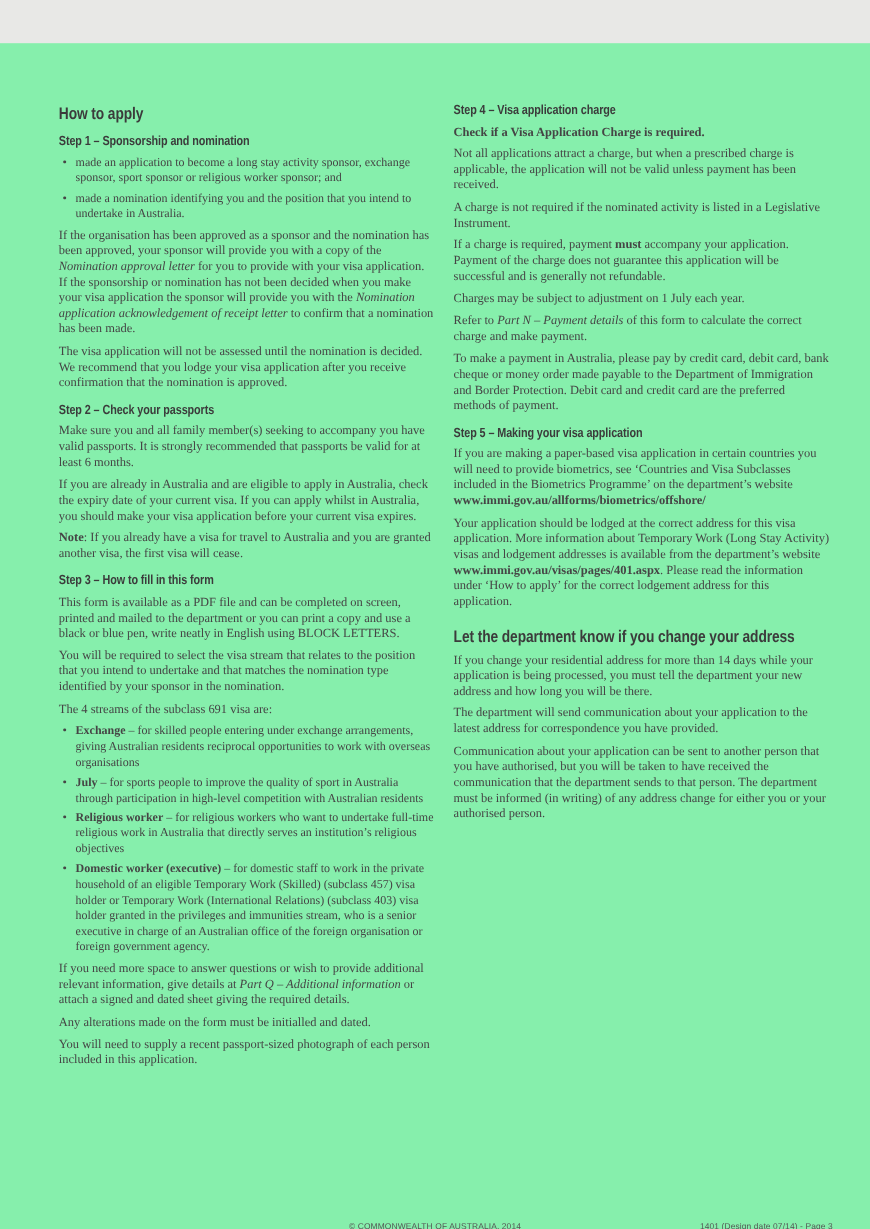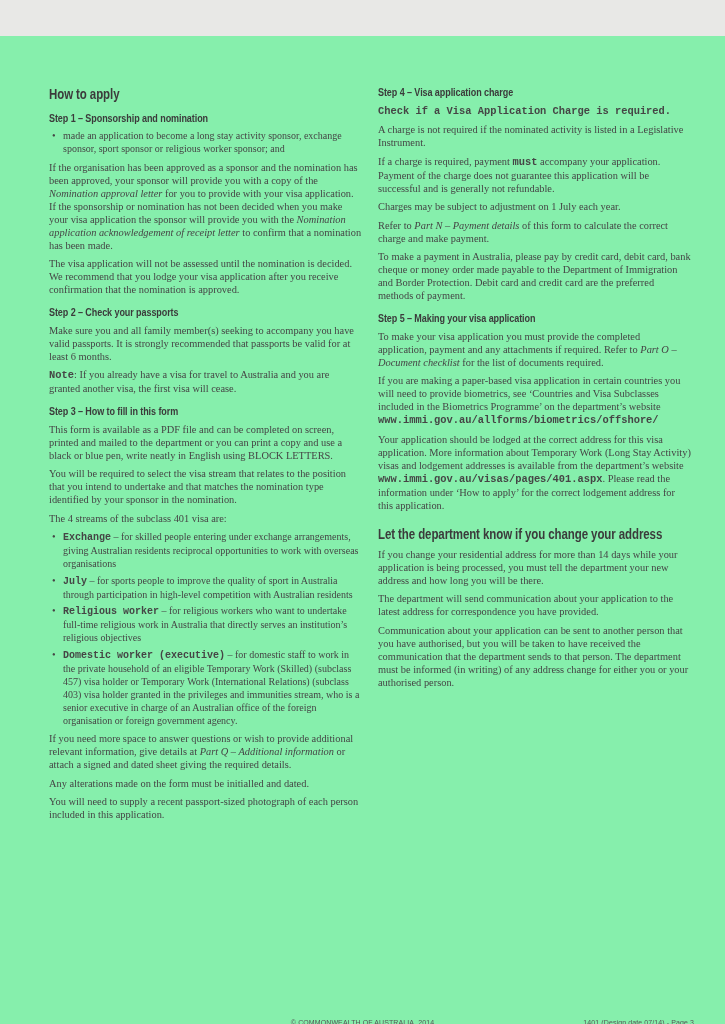--- a/index.html
+++ b/index.html
@@ -67,21 +67,21 @@
     line-height: 13px;
   }
   .bullets li::before {
     content: "\2022";
     position: absolute;
     left: -11px;
     top: 0;
     font-size: 10.4px;
     color: #454545;
   }
-  .seg-b  { font-weight: bold; font-family: Liberation Mono, monospace; }
+  .seg-b  { font-weight: bold; }
   .seg-i  { font-style: italic; }
 
   .footer-copyright {
     position: absolute;
     top: 983px;
     left: 0;
     width: 725px;
     text-align: center;
     font-family: "Liberation Sans", "DejaVu Sans", sans-serif;
     font-size: 7px;
@@ -100,50 +100,52 @@
 </style>
 </head>
 <body>
 
 <div class="page">
   <div class="col col-left">
       <div class="h1">How to apply</div>
       <div class="h2">Step 1 – Sponsorship and nomination</div>
       <ul class="bullets">
         <li><span>made an application to become a long stay activity sponsor, exchange sponsor, sport sponsor or religious worker sponsor; and</span></li>
+        <li><span>made a nomination identifying you and the position that you intend to undertake in Australia.</span></li>
       </ul>
       <p class="para"><span>If the organisation has been approved as a sponsor and the nomination has been approved, your sponsor will provide you with a copy of the </span><span class="seg-i">Nomination approval letter</span><span> for you to provide with your visa application. If the sponsorship or nomination has not been decided when you make your visa application the sponsor will provide you with the </span><span class="seg-i">Nomination application acknowledgement of receipt letter</span><span> to confirm that a nomination has been made.</span></p>
       <p class="para"><span>The visa application will not be assessed until the nomination is decided. We recommend that you lodge your visa application after you receive confirmation that the nomination is approved.</span></p>
       <div class="h2">Step 2 – Check your passports</div>
       <p class="para"><span>Make sure you and all family member(s) seeking to accompany you have valid passports. It is strongly recommended that passports be valid for at least 6 months.</span></p>
+      <p class="para"><span>If you are already in Australia and are eligible to apply in Australia, check the expiry date of your current visa. If you can apply whilst in Australia, you should make your visa application before your current visa expires.</span></p>
       <p class="para"><span class="seg-b">Note</span><span>: If you already have a visa for travel to Australia and you are granted another visa, the first visa will cease.</span></p>
       <div class="h2">Step 3 – How to fill in this form</div>
       <p class="para"><span>This form is available as a PDF file and can be completed on screen, printed and mailed to the department or you can print a copy and use a black or blue pen, write neatly in English using BLOCK LETTERS.</span></p>
       <p class="para"><span>You will be required to select the visa stream that relates to the position that you intend to undertake and that matches the nomination type identified by your sponsor in the nomination.</span></p>
-      <p class="para"><span>The 4 streams of the subclass 401 visa are:</span></p>
+      <p class="para"><span>The 4 streams of the subclass 691 visa are:</span></p>
       <ul class="bullets">
         <li><span class="seg-b">Exchange</span><span> – for skilled people entering under exchange arrangements, giving Australian residents reciprocal opportunities to work with overseas organisations</span></li>
         <li><span class="seg-b">July</span><span> – for sports people to improve the quality of sport in Australia through participation in high-level competition with Australian residents</span></li>
         <li><span class="seg-b">Religious worker</span><span> – for religious workers who want to undertake full-time religious work in Australia that directly serves an institution’s religious objectives</span></li>
         <li><span class="seg-b">Domestic worker (executive)</span><span> – for domestic staff to work in the private household of an eligible Temporary Work (Skilled) (subclass 457) visa holder or Temporary Work (International Relations) (subclass 403) visa holder granted in the privileges and immunities stream, who is a senior executive in charge of an Australian office of the foreign organisation or foreign government agency.</span></li>
       </ul>
       <p class="para"><span>If you need more space to answer questions or wish to provide additional relevant information, give details at </span><span class="seg-i">Part Q – Additional information</span><span> or attach a signed and dated sheet giving the required details.</span></p>
       <p class="para"><span>Any alterations made on the form must be initialled and dated.</span></p>
       <p class="para"><span>You will need to supply a recent passport-sized photograph of each person included in this application.</span></p>
     </div>
   <div class="col col-right">
       <div class="h2">Step 4 – Visa application charge</div>
       <p class="para"><span class="seg-b">Check if a Visa Application Charge is required.</span></p>
+      <p class="para"><span>Not all applications attract a charge, but when a prescribed charge is applicable, the application will not be valid unless payment has been received.</span></p>
       <p class="para"><span>A charge is not required if the nominated activity is listed in a Legislative Instrument.</span></p>
       <p class="para"><span>If a charge is required, payment </span><span class="seg-b">must</span><span> accompany your application. Payment of the charge does not guarantee this application will be successful and is generally not refundable.</span></p>
       <p class="para"><span>Charges may be subject to adjustment on 1 July each year.</span></p>
       <p class="para"><span>Refer to </span><span class="seg-i">Part N – Payment details</span><span> of this form to calculate the correct charge and make payment.</span></p>
       <p class="para"><span>To make a payment in Australia, please pay by credit card, debit card, bank cheque or money order made payable to the Department of Immigration and Border Protection. Debit card and credit card are the preferred methods of payment.</span></p>
       <div class="h2">Step 5 – Making your visa application</div>
-      <p class="para"><span>To make your visa application you must provide the completed application, payment and any attachments if required. Refer to </span><span class="seg-i">Part O – Document checklist</span><span> for the list of documents required.</span></p>
       <p class="para"><span>If you are making a paper-based visa application in certain countries you will need to provide biometrics, see ‘Countries and Visa Subclasses included in the Biometrics Programme’ on the department’s website </span><span class="seg-b">www.immi.gov.au/allforms/biometrics/offshore/</span></p>
       <p class="para"><span>Your application should be lodged at the correct address for this visa application. More information about Temporary Work (Long Stay Activity) visas and lodgement addresses is available from the department’s website </span><span class="seg-b">www.immi.gov.au/visas/pages/401.aspx</span><span>. Please read the information under ‘How to apply’ for the correct lodgement address for this application.</span></p>
       <div class="h1">Let the department know if you change your address</div>
       <p class="para"><span>If you change your residential address for more than 14 days while your application is being processed, you must tell the department your new address and how long you will be there.</span></p>
       <p class="para"><span>The department will send communication about your application to the latest address for correspondence you have provided.</span></p>
       <p class="para"><span>Communication about your application can be sent to another person that you have authorised, but you will be taken to have received the communication that the department sends to that person. The department must be informed (in writing) of any address change for either you or your authorised person.</span></p>
     </div>
   <div class="footer-copyright">© COMMONWEALTH OF AUSTRALIA, 2014</div>
   <div class="footer-right">1401 (Design date 07/14) - Page 3</div>
 </div>

